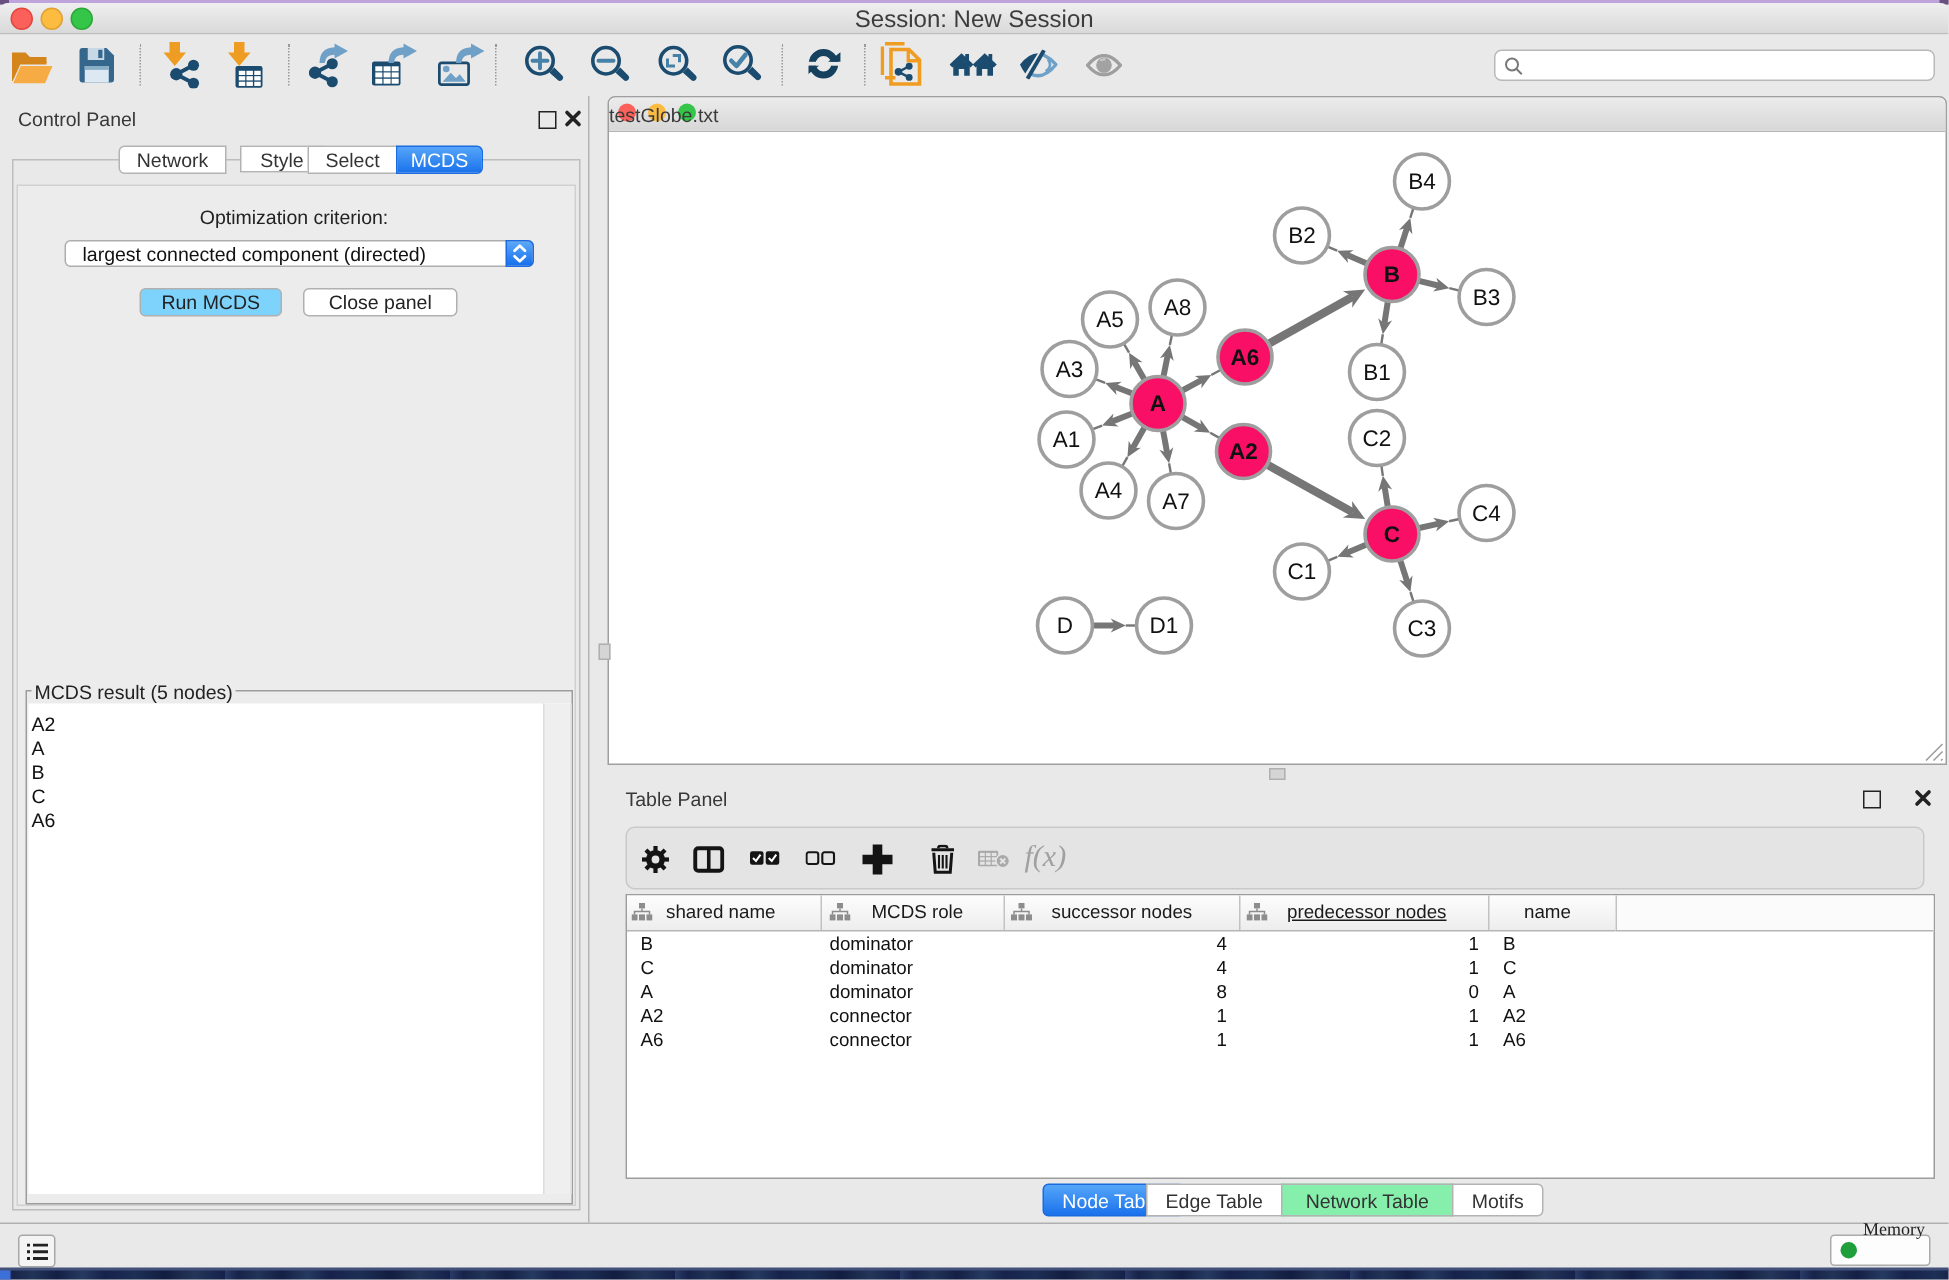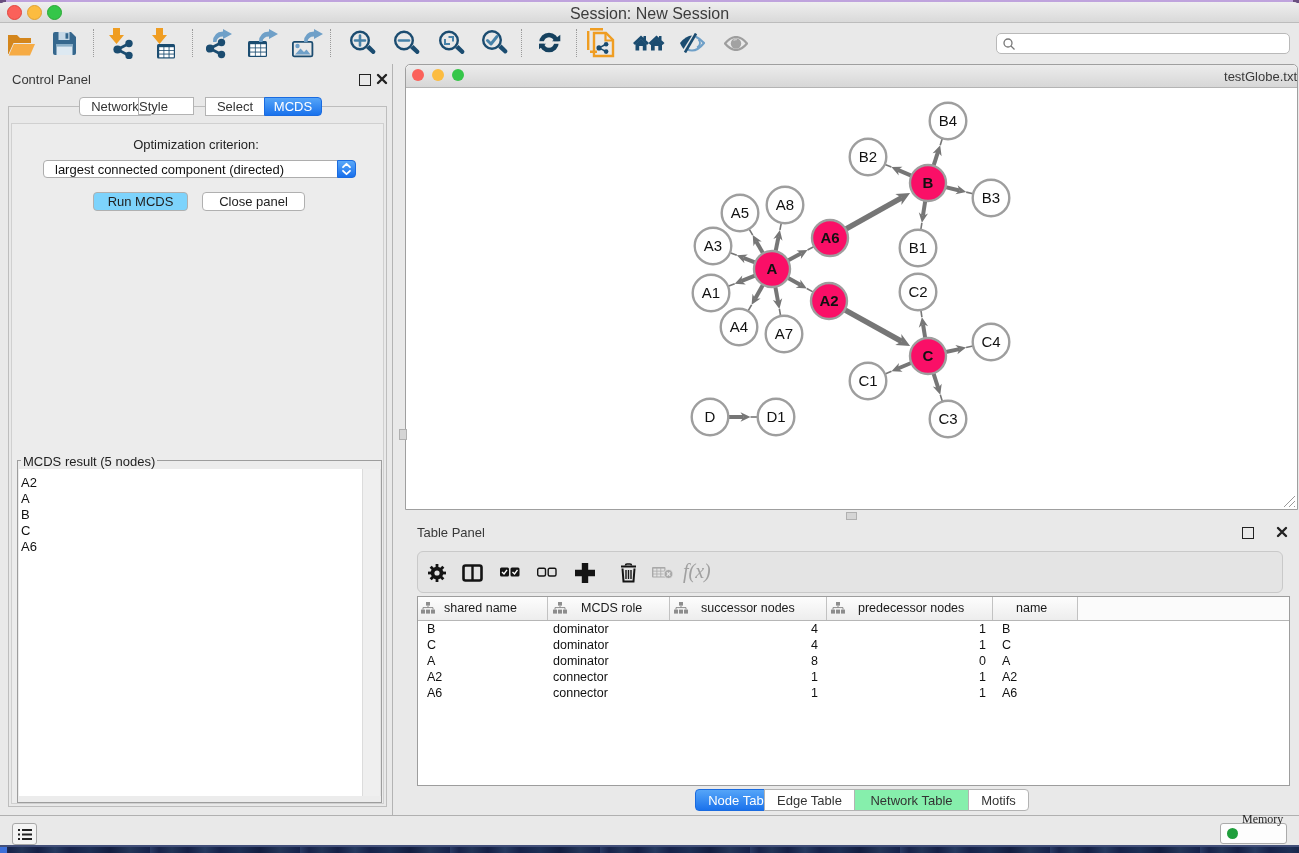--- a/index.html
+++ b/index.html
@@ -193,21 +193,21 @@
   <div class="abs" style="left:12px;top:72px;font-size:13px;color:#383838;">Control Panel</div>
 
   <div class="abs" style="left:359px;top:74px;width:10px;height:10px;border:1.5px solid #222;"></div>
   <svg class="abs" style="left:376px;top:73px;" width="12" height="12" viewBox="0 0 12 12">
       <path d="M2 2 L10 10 M10 2 L2 10" stroke="#222" stroke-width="2.4" stroke-linecap="round"></path>
     </svg>
 
   <div class="abs" style="left:8px;top:106px;width:377px;height:699px;border:1px solid #bdbdbd;background:#e9e9e9;"></div>
 
   <div class="abs" style="left:79px;top:97px;width:72px;height:19px;background:#fff;border:1px solid #b3b3b3;border-radius:4px 0 0 4px;box-sizing:border-box;text-align:center;font-size:13px;color:#333;line-height:18px;">Network</div>
-  <div class="abs" style="left:138px;top:97px;width:56px;height:18px;background:#fff;border:1px solid #b3b3b3;box-sizing:border-box;text-align:left;font-size:13px;color:#333;line-height:18px;">Style</div>
+  <div class="abs" style="left:160px;top:97px;width:56px;height:18px;background:#fff;border:1px solid #b3b3b3;box-sizing:border-box;text-align:center;font-size:13px;color:#333;line-height:18px;">Style</div>
   <div class="abs" style="left:205px;top:97px;width:60px;height:19px;background:#fff;border:1px solid #b3b3b3;box-sizing:border-box;text-align:center;font-size:13px;color:#333;line-height:18px;">Select</div>
   <div class="abs" style="left:264px;top:97px;width:58px;height:19px;background:linear-gradient(#55a5f8,#1a72ec);border:1px solid #1a6be0;border-radius:0 4px 4px 0;box-sizing:border-box;text-align:center;font-size:13px;color:#fff;line-height:18px;">MCDS</div>
 
   <div class="abs" style="left:11px;top:123px;width:371px;height:679px;background:#ececec;border:1px solid #d0d0d0;"></div>
 
   <div class="abs" style="left:0px;top:137px;width:392px;text-align:center;font-size:13px;color:#222;">Optimization criterion:</div>
 
   <div class="abs" style="left:43px;top:160px;width:313px;height:18px;background:#fff;border:1px solid #adadad;border-radius:4px;box-sizing:border-box;"></div>
   <div class="abs" style="left:55px;top:162px;font-size:13px;color:#111;">largest connected component (directed)</div>
   <div class="abs" style="left:337px;top:160px;width:19px;height:18px;background:linear-gradient(#5ba9f9,#186fec);border:1px solid #1a6be0;border-radius:0 4px 4px 0;box-sizing:border-box;"></div>
@@ -223,21 +223,21 @@
   <div class="abs" style="left:21px;top:454px;background:#ececec;padding:0 2px;font-size:13px;color:#222;">MCDS result (5 nodes)</div>
   <div class="abs" style="left:19px;top:469px;width:361px;height:327px;background:#fff;"></div>
   <div class="abs" style="left:362px;top:469px;width:17px;height:327px;background:#efefef;border-left:1px solid #dcdcdc;border-right:1px solid #e3e3e3;"></div>
   <div class="abs" style="left:21px;top:475px;font-size:13px;color:#111;line-height:16px;">A2<br>A<br>B<br>C<br>A6</div>
 
   <div class="abs" style="left:405px;top:64px;width:893px;height:446px;background:#fff;border:1px solid #9f9f9f;border-radius:5px 5px 0 0;box-sizing:border-box;"></div>
   <div class="abs" style="left:406px;top:65px;width:891px;height:22px;background:linear-gradient(#ececec,#d7d7d7);border-bottom:1px solid #b4b4b4;border-radius:5px 5px 0 0;"></div>
   <div class="abs" style="left:412px;top:69px;width:12px;height:12px;border-radius:50%;background:#fb615a;"></div>
   <div class="abs" style="left:432px;top:69px;width:12px;height:12px;border-radius:50%;background:#fcbc40;"></div>
   <div class="abs" style="left:452px;top:69px;width:12px;height:12px;border-radius:50%;background:#35c649;"></div>
-  <div class="abs" style="left:406px;top:69px;width:891px;text-align:right;font-size:13px;color:#3a3a3a;">testGlobe.txt</div>
+  <div class="abs" style="left:406px;top:69px;width:891px;text-align:left;font-size:13px;color:#3a3a3a;">testGlobe.txt</div>
 
   <svg id="graph" class="abs" style="left:406px;top:88px;" width="891" height="420" viewBox="406 88 891 420">
 <line x1="752.7" y1="235.1" x2="749.2" y2="229.1" stroke="#767676" stroke-width="1.6"></line>
 <line x1="763.6" y1="254.2" x2="756.1" y2="241.2" stroke="#767676" stroke-width="4.0"></line>
 <polygon points="752.7,235.1 761.7,241.5 756.1,241.2 753.5,246.2" fill="#767676"></polygon>
 <line x1="779.9" y1="230.0" x2="781.3" y2="223.1" stroke="#767676" stroke-width="1.6"></line>
 <line x1="775.4" y1="252.3" x2="778.5" y2="236.8" stroke="#767676" stroke-width="4.0"></line>
 <polygon points="779.9,230.0 782.5,240.7 778.5,236.8 773.3,238.9" fill="#767676"></polygon>
 <line x1="736.8" y1="255.3" x2="730.2" y2="252.7" stroke="#767676" stroke-width="1.6"></line>
 <line x1="756.2" y1="262.8" x2="743.3" y2="257.8" stroke="#767676" stroke-width="4.0"></line>
@@ -442,21 +442,21 @@
 <div class="abs" style="left:701px;top:601px;font-size:12.5px;color:#1a1a1a;">successor nodes</div>
 <svg class="abs" style="left:831px;top:602px;" width="14" height="12" viewBox="0 0 14 12">
         <g fill="#8d8d8d">
           <rect x="5" y="0" width="4" height="3.6"></rect>
           <rect x="0" y="7.6" width="4" height="4"></rect>
           <rect x="5" y="7.6" width="4" height="4"></rect>
           <rect x="10" y="7.6" width="4" height="4"></rect>
         </g>
         <path d="M7 3.6 L7 5.6 M2 7.6 L2 5.6 L12 5.6 L12 7.6" fill="none" stroke="#8d8d8d" stroke-width="1"></path>
       </svg>
-<div class="abs" style="left:858px;top:601px;font-size:12.5px;color:#1a1a1a;">predecessor nodes</div>
+<div class="abs" style="left:858px;top:601px;font-size:12.5px;color:#1a1a1a;text-decoration:underline;">predecessor nodes</div>
 <div class="abs" style="left:1016px;top:601px;font-size:12.5px;color:#1a1a1a;">name</div>
 <div class="abs" style="left:427px;top:622px;font-size:12.5px;color:#111;">B</div>
 <div class="abs" style="left:553px;top:622px;font-size:12.5px;color:#111;">dominator</div>
 <div class="abs" style="left:728px;top:622px;width:90px;text-align:right;font-size:12.5px;color:#111;">4</div>
 <div class="abs" style="left:896px;top:622px;width:90px;text-align:right;font-size:12.5px;color:#111;">1</div>
 <div class="abs" style="left:1002px;top:622px;font-size:12.5px;color:#111;">B</div>
 <div class="abs" style="left:427px;top:638px;font-size:12.5px;color:#111;">C</div>
 <div class="abs" style="left:553px;top:638px;font-size:12.5px;color:#111;">dominator</div>
 <div class="abs" style="left:728px;top:638px;width:90px;text-align:right;font-size:12.5px;color:#111;">4</div>
 <div class="abs" style="left:896px;top:638px;width:90px;text-align:right;font-size:12.5px;color:#111;">1</div>

